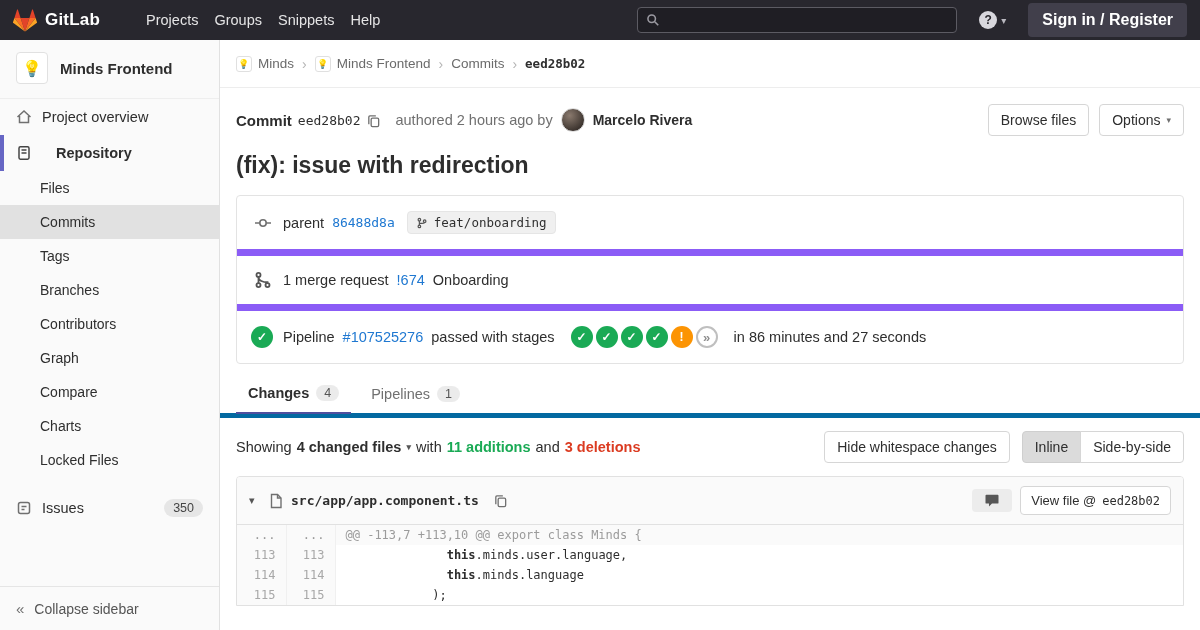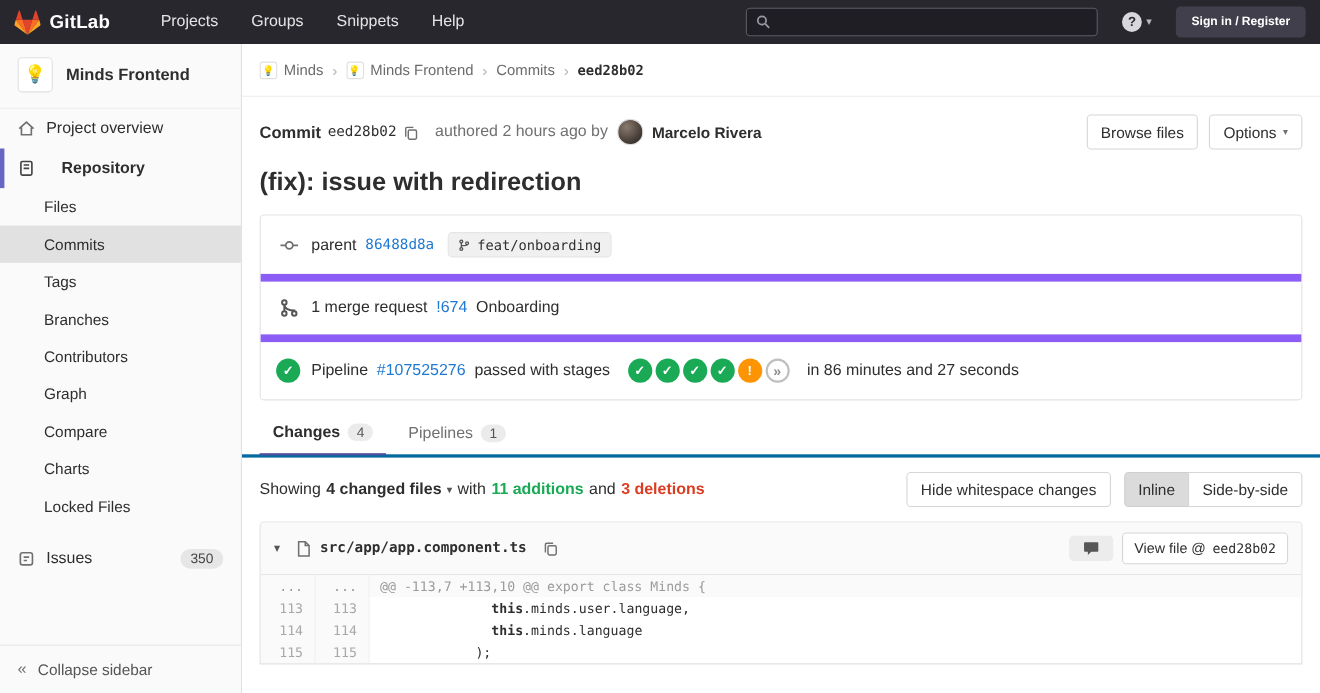--- a/index.html
+++ b/index.html
@@ -9,41 +9,41 @@
     font-family:"Liberation Sans", sans-serif;
     color:#2e2e2e; background:#fff; font-size:14px;
   }
   
   .navbar {
     height:40px; background:#28272e; display:flex; align-items:center;
     padding:0 13px; color:#fff;
   }
   .brand { display:flex; align-items:center; gap:8px; cursor:pointer;text-align:center; }
   .brand-name { font-size:17px; font-weight:bold; color:#fff; letter-spacing:.2px; }
-  .nav-menu { display:flex; align-items:center; margin-left:46px; gap:30px; }
+  .nav-menu { display:flex; align-items:center; margin-left:46px; gap:16px; }
   .nav-menu span { color:rgba(255,255,255,.88); font-size:14.5px; cursor:pointer; }
   .nav-search {
     margin-left:auto; width:320px; height:26px; background:#1f1e24;
     border:1px solid #5c5b63; border-radius:4px; display:flex; align-items:center;
     padding:0 8px;
   }
   .nav-search input {
     flex:1; background:transparent; border:none; outline:none;
     color:#ccc; font-size:13px; font-family:"Liberation Sans", sans-serif;
   }
   .nav-search input::placeholder { color:#8e8d95; }
   .help-wrap { display:flex; align-items:center; gap:4px; margin-left:22px; cursor:pointer; }
   .help-circle {
     width:18px; height:18px; border-radius:50%; background:#d8d7dd; color:#27262c;
     font-size:12px; font-weight:bold; display:flex; align-items:center; justify-content:center;
   }
   .help-caret { color:#b9b8bf; font-size:10px; }
   .signin-btn {
     margin-left:22px; background:#413f4b; border:none; border-radius:4px;
-    color:#fff; font-weight:bold; font-size:11px; padding:8px 14px; cursor:pointer;
+    color:#fff; font-weight:bold; font-size:16px; padding:8px 14px; cursor:pointer;
     font-family:"Liberation Sans", sans-serif;
   }
   
   .layout { display:flex; height:590px; }
   
   .sidebar {
     width:220px; min-width:220px; background:#fafafa; border-right:1px solid #e1e1e1;
     position:relative; overflow:hidden;
   }
   .ctx-header {
@@ -125,21 +125,21 @@
   }
   .ci {
     width:22px; height:22px; border-radius:50%; display:inline-flex; align-items:center;
     justify-content:center; font-size:12px; font-weight:bold; cursor:pointer; flex:none;
   }
   .ci.success { background:#1aaa55; color:#fff; }
   .ci.warning { background:#fc9403; color:#fff; }
   .ci.skipped { background:#fff; border:2px solid #bfbfbf; color:#8f8f8f; font-size:13px; }
   .stage-icons { display:inline-flex; gap:3px; margin:0 8px; align-items:center; }
   
-  .tabs { margin-top:10px; border-bottom:3px solid #0369a1; padding:0 16px; display:flex; gap:8px; }
+  .tabs { margin-top:10px; border-bottom:5px solid #0369a1; padding:0 16px; display:flex; gap:8px; }
   .tab {
     padding:11px 12px; font-size:14.5px; color:#707070; display:flex; align-items:center;
     gap:7px; cursor:pointer; margin-bottom:-1px;
   }
   .tab.active { color:#2e2e2e; font-weight:600; border-bottom:2px solid #4f4f9e; }
   .tab-badge {
     background:rgba(0,0,0,.08); border-radius:10px; padding:1px 8px; font-size:12.5px;
     font-weight:normal; color:#555;
   }
   

